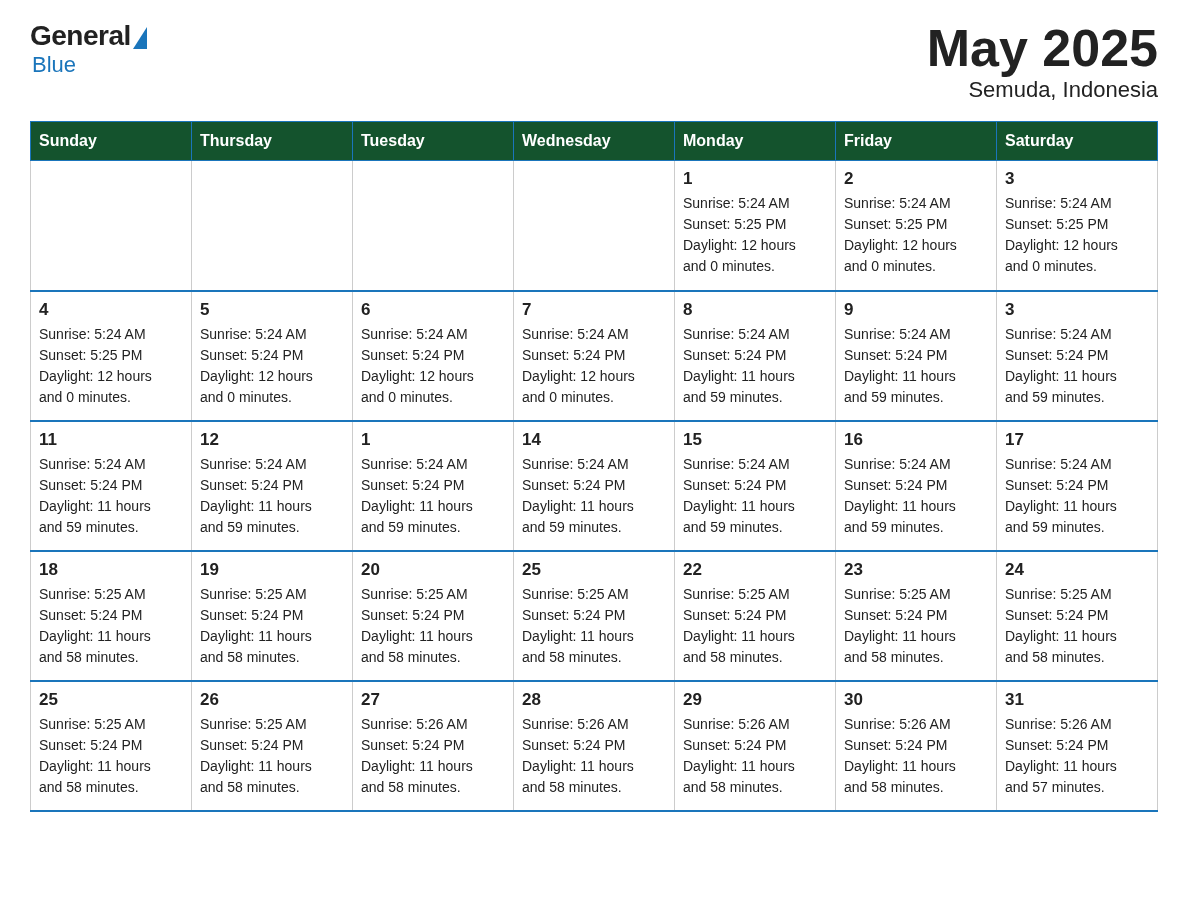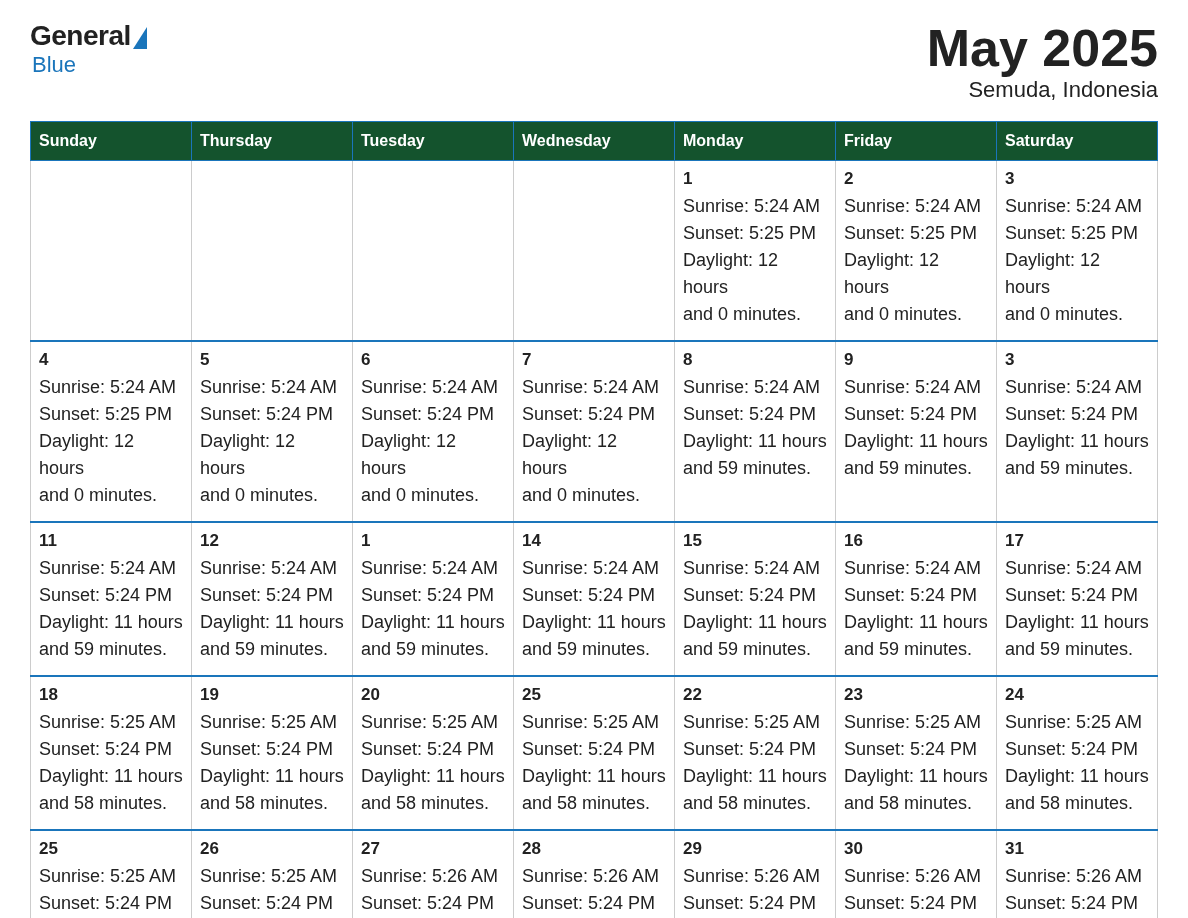--- a/index.html
+++ b/index.html
@@ -94,21 +94,21 @@
       border-left: 1px solid #ccc;
     }
     .day-number {
       font-size: 17px;
       font-weight: bold;
       color: #222;
       display: block;
       margin-bottom: 4px;
     }
     .day-info {
-      font-size: 18px;
+      font-size: 14px;
       color: #222;
       line-height: 1.5;
     }
     .empty-cell {
       background: #fff;
     }
   </style>
 </head>
 <body>
 

